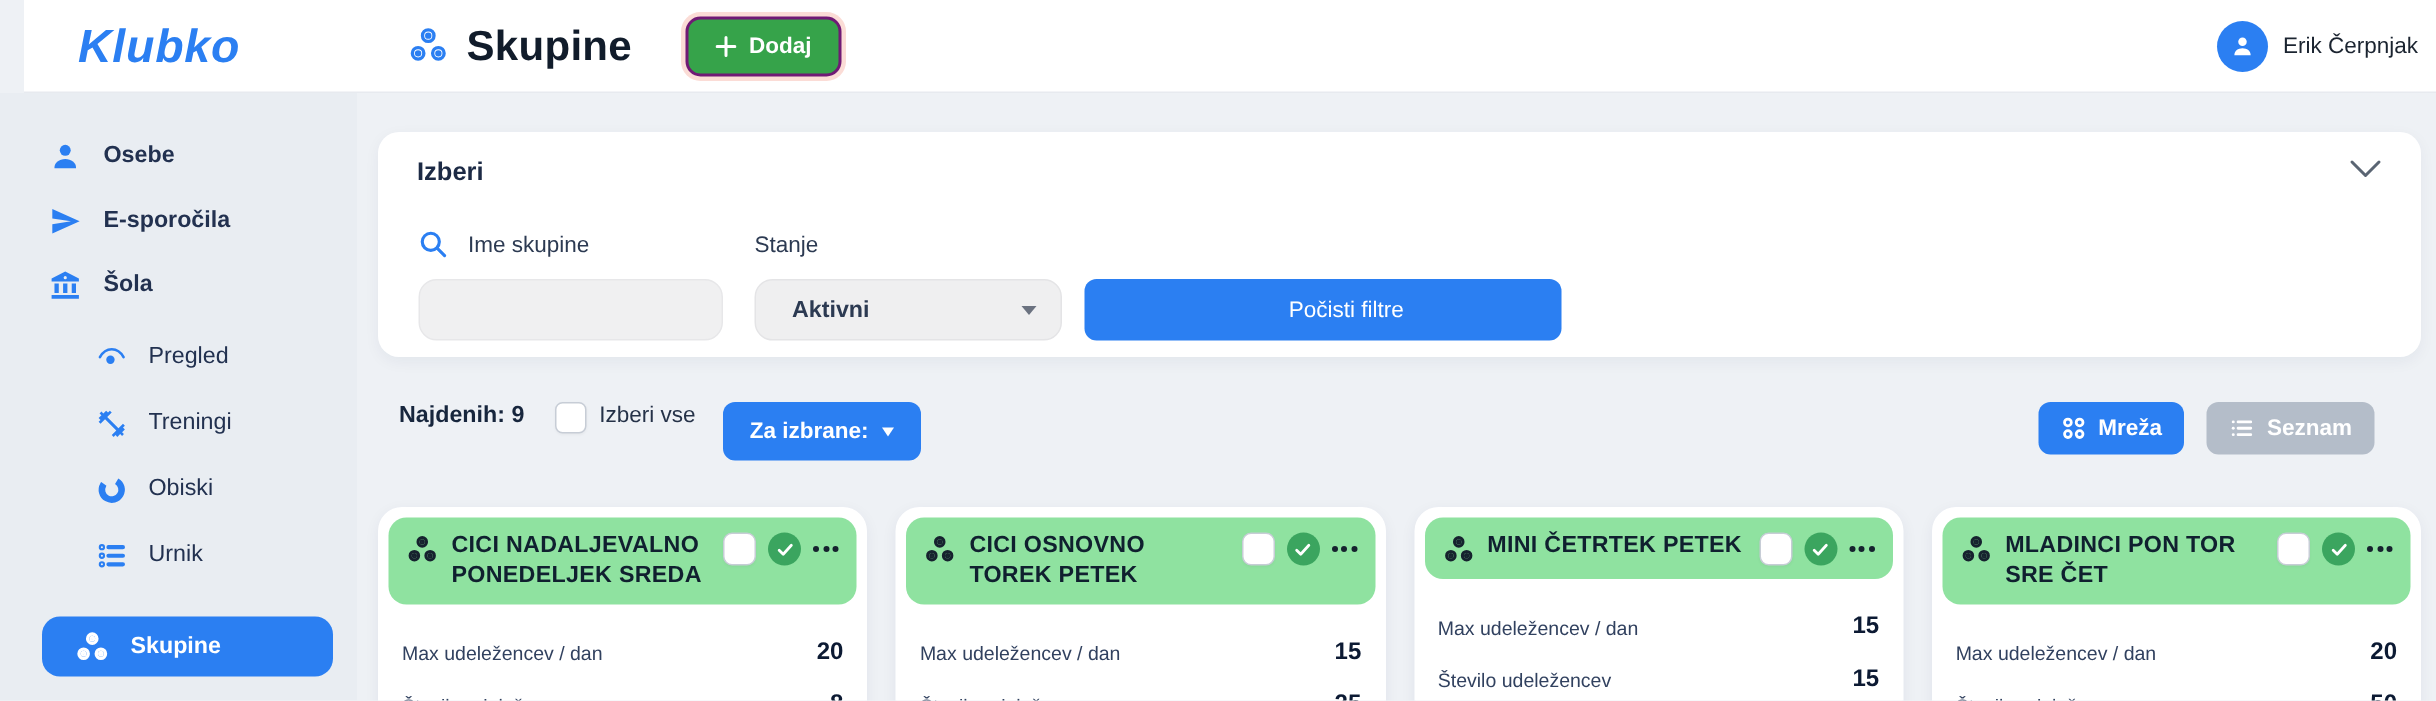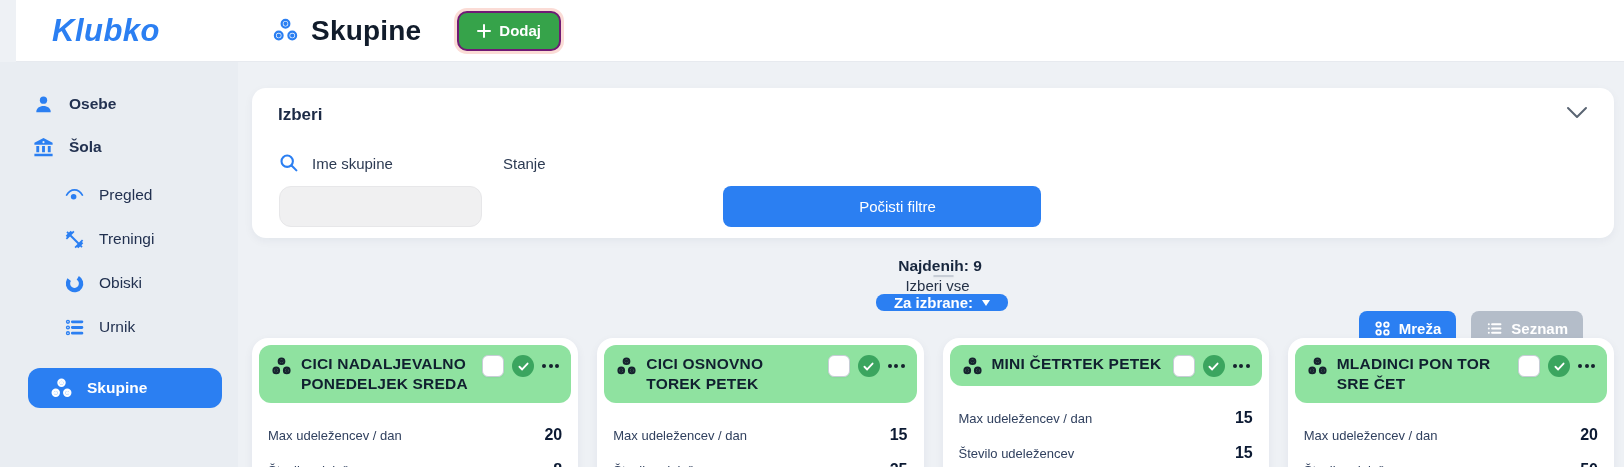--- a/index.html
+++ b/index.html
@@ -79,21 +79,21 @@
   }
   .f-select .sel-text { font-size:15.5px; font-weight:700; color:#2c3a52; flex:1; }
   .caret-down { width:0; height:0; border-left:5px solid transparent; border-right:5px solid transparent; border-top:6px solid #6b7280; }
   .clear-btn {
     position:absolute; left:471px; top:98px; width:318px; height:41px;
     background:#2b7ff2; border:none; border-radius:8px; color:#fff;
     font-size:15px; font-weight:500; cursor:pointer; font-family:inherit;padding-left:31px;
   }
 
   
-  .toolbar { position:absolute; left:14px; top:195px; width:1362px; height:46px; display:flex; align-items:center;flex-direction:column; }
+  .toolbar { position:absolute; left:14px; top:206px; width:1362px; height:46px; display:flex; align-items:flex-start; }
   .found { font-size:15.5px; font-weight:700; color:#17263d; margin-left:14px; }
   .checkbox {
     width:21px; height:21px; background:#fff; border:1px solid #c7cdd6; border-radius:5px;
     margin-left:20px; cursor:pointer; box-shadow:0 1px 2px rgba(0,0,0,.04);
   }
   .select-all-label { font-size:15px; color:#253248; margin-left:9px; }
   .for-selected-btn {
     margin-left:18px; height:39px; padding:0 18px; background:#2b7ff2; border:none;
     border-radius:8px; color:#fff; font-size:15px; font-weight:600;
     display:flex; align-items:center; gap:9px; cursor:pointer; font-family:inherit;
@@ -160,31 +160,48 @@
     <button class="add-btn">
       <span>
         <svg width="14" height="14" viewBox="0 0 14 14">
             <path d="M7 1v12M1 7h12" stroke="#fff" stroke-width="2" stroke-linecap="round"></path>
           </svg>
       </span>
       <span>Dodaj</span>
     </button>
   </div>
 
+  <div class="user-wrap">
+    <span class="avatar">
+      <svg width="20" height="20" viewBox="0 0 24 24" fill="#fff">
+        <circle cx="12" cy="8.2" r="3.4"></circle>
+          <path d="M5.5 18.5c0-3 2.9-5.2 6.5-5.2s6.5 2.2 6.5 5.2v.5h-13z"></path>
+      </svg>
+    </span>
+    <span class="user-name">Erik Čerpnjak</span>
+  </div>
 </header>
 
 <aside class="sidebar">
   <div class="nav-item">
     <span class="nicon">
       <svg viewBox="0 0 24 24" fill="currentColor" width="100%" height="100%">
         <circle cx="12" cy="7.5" r="3.8"></circle>
           <path d="M4.5 19.5c0-3.4 3.3-5.9 7.5-5.9s7.5 2.5 7.5 5.9v.5h-15z"></path>
       </svg>
     </span>
     <span>Osebe</span>
+  </div>
+  <div class="nav-item">
+    <span class="nicon">
+      <svg viewBox="0 0 24 24" fill="currentColor" width="100%" height="100%">
+        <path d="M3 20.5l19-8.5L3 3.5 3 10l13 2-13 2z"></path>
+      </svg>
+    </span>
+    <span>E-sporočila</span>
   </div>
   <div class="nav-item gap-after">
     <span class="nicon">
       <svg viewBox="0 0 24 24" fill="currentColor" width="100%" height="100%">
         <path d="M12 2L2.5 7v2h19V7zM4.5 10.5h3v6.5h-3zM10.5 10.5h3v6.5h-3zM16.5 10.5h3v6.5h-3zM2.5 18.5h19V21h-19z"></path>
         <circle cx="12" cy="6.4" r="1.1" fill="#e9edf2"></circle>
       </svg>
     </span>
     <span>Šola</span>
   </div>
@@ -253,20 +270,24 @@
     <span class="search-ico">
       <svg width="21" height="21" viewBox="0 0 24 24" fill="none" stroke="currentColor" stroke-width="2.4">
         <circle cx="10.5" cy="10.5" r="6.5"></circle>
           <path d="M15.5 15.5L21 21" stroke-linecap="round"></path>
       </svg>
     </span>
     <label class="f-label" style="left:60px;">Ime skupine</label>
     <label class="f-label" style="left:251px;">Stanje</label>
 
     <input class="f-input" type="text" value="" style="">
+    <div class="f-select">
+      <span class="sel-text">Aktivni</span>
+      <span class="caret-down"></span>
+    </div>
     <button class="clear-btn">Počisti filtre</button>
   </section>
 
   <div class="toolbar">
     <span class="found">
       <span>Najdenih:</span>
       <span>9</span>
     </span>
     <div class="checkbox"></div>
     <span class="select-all-label">Izberi vse</span>

